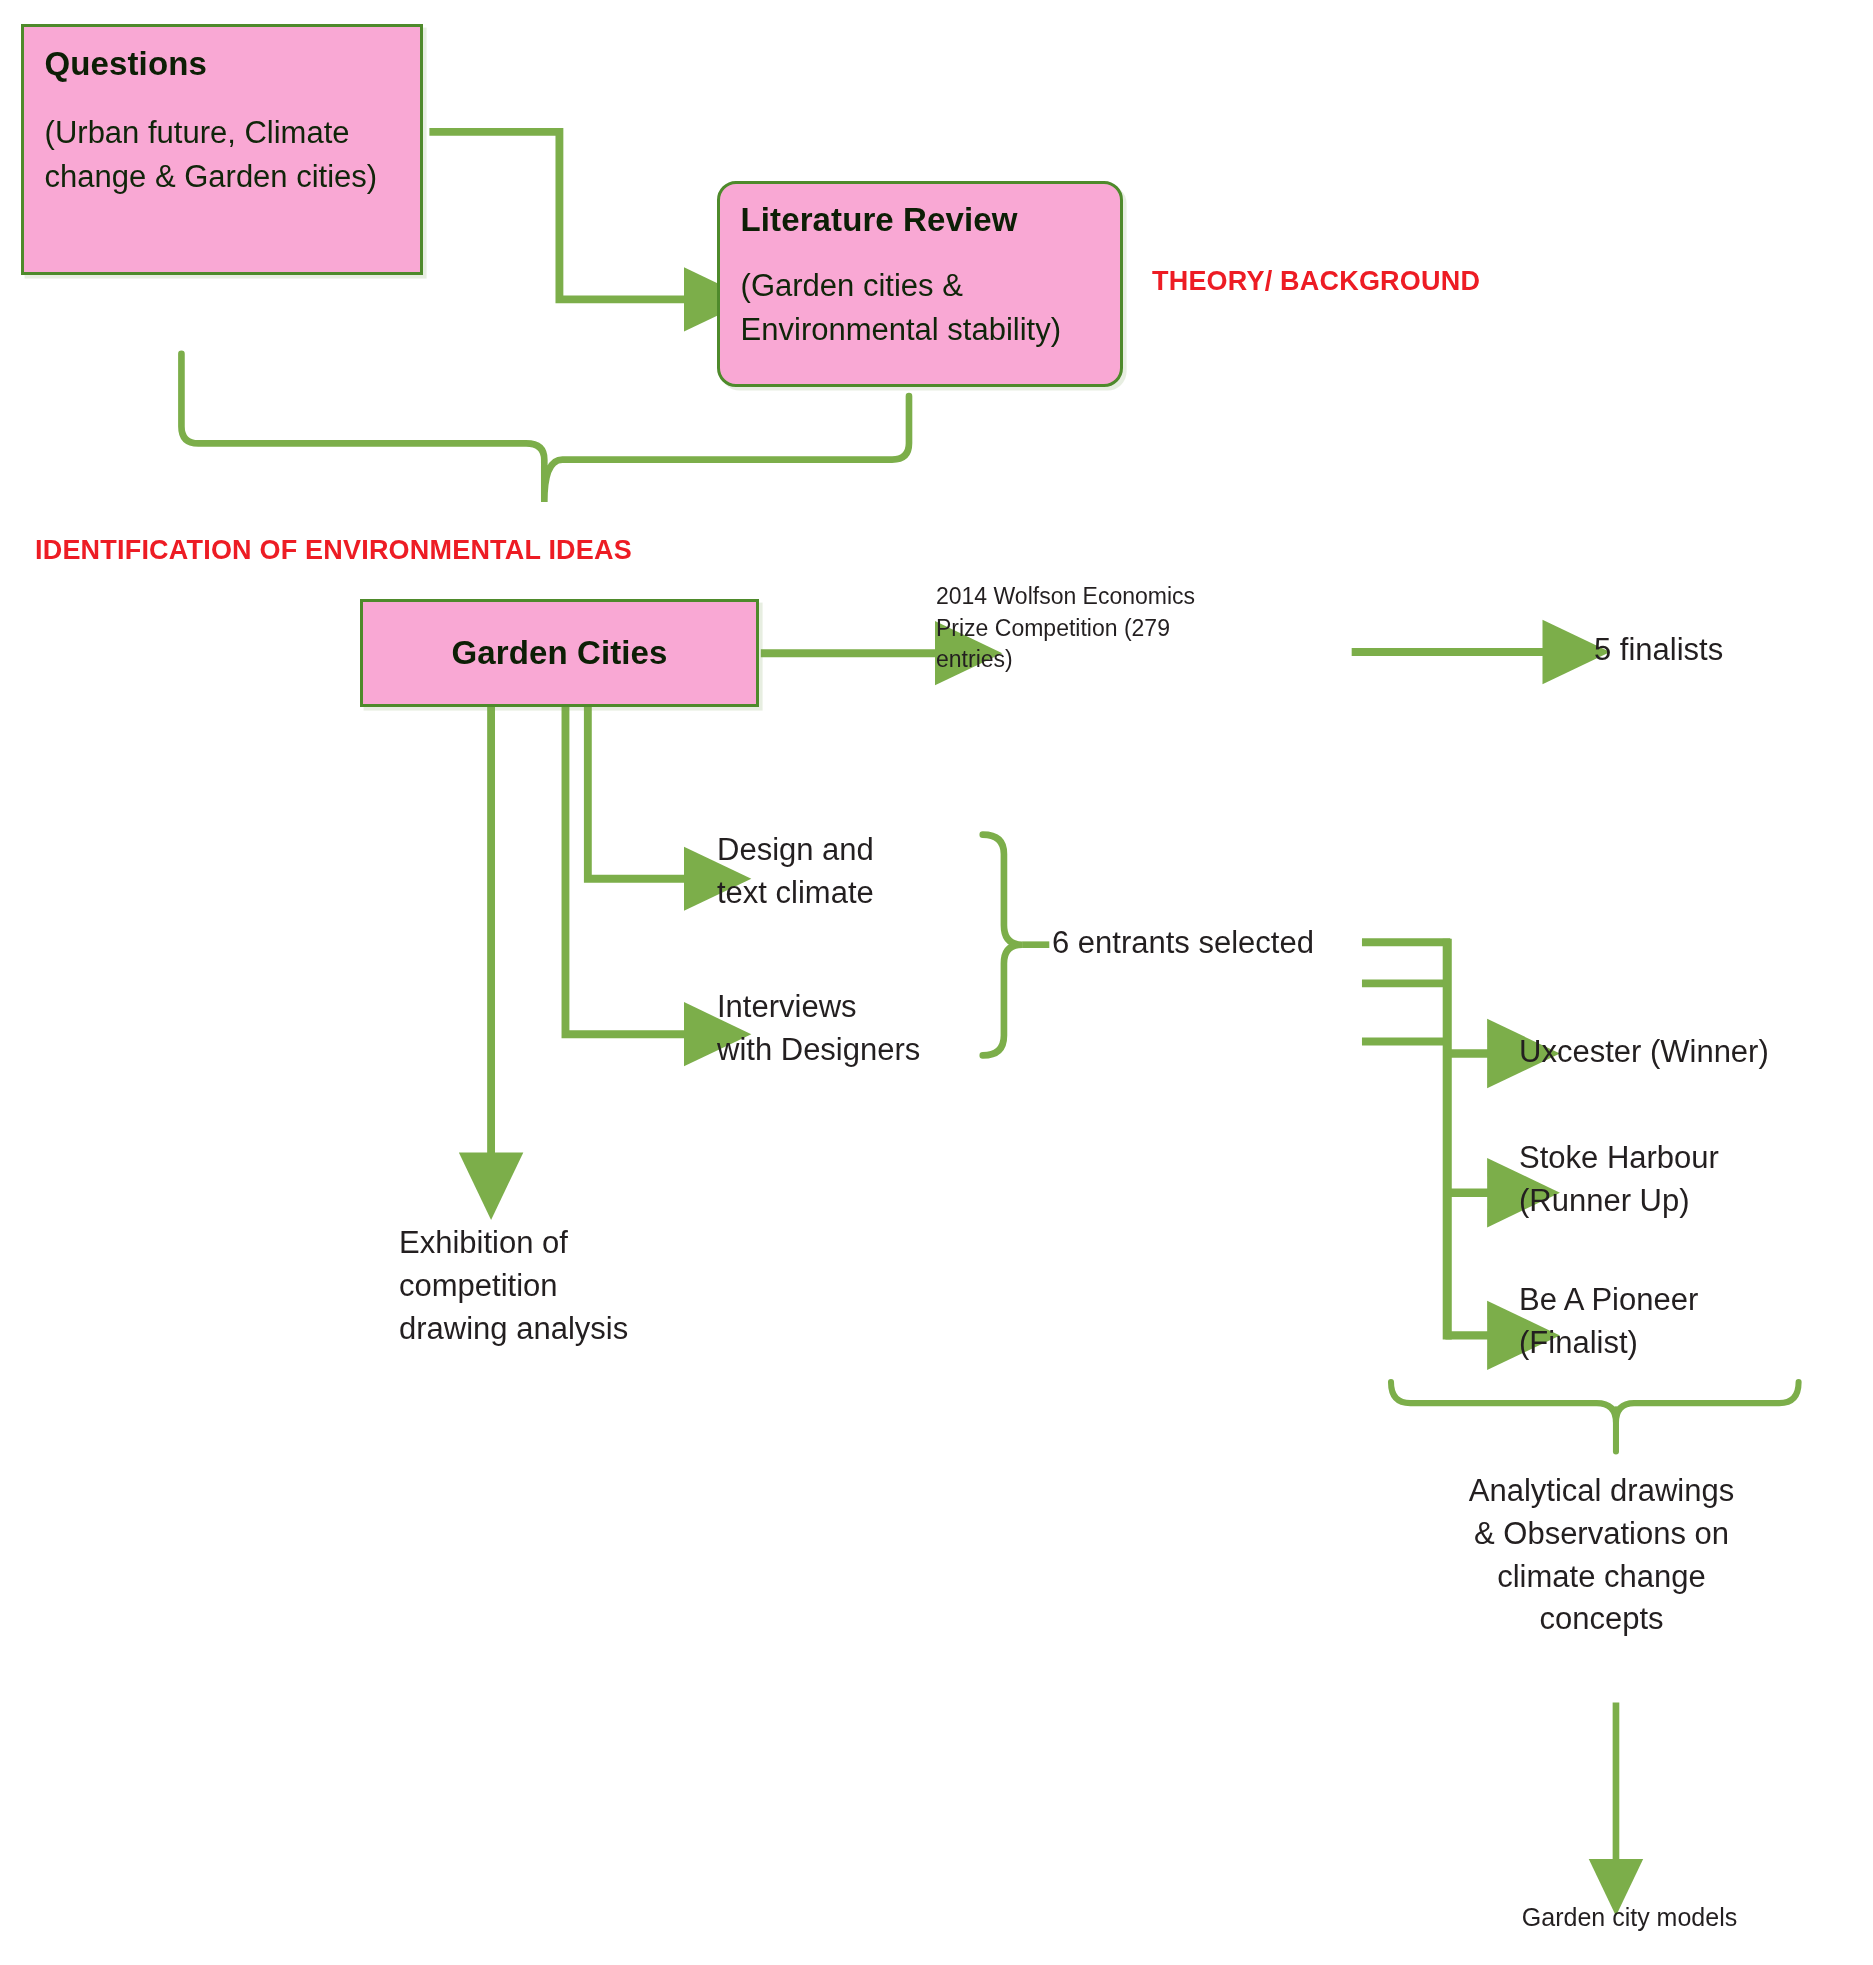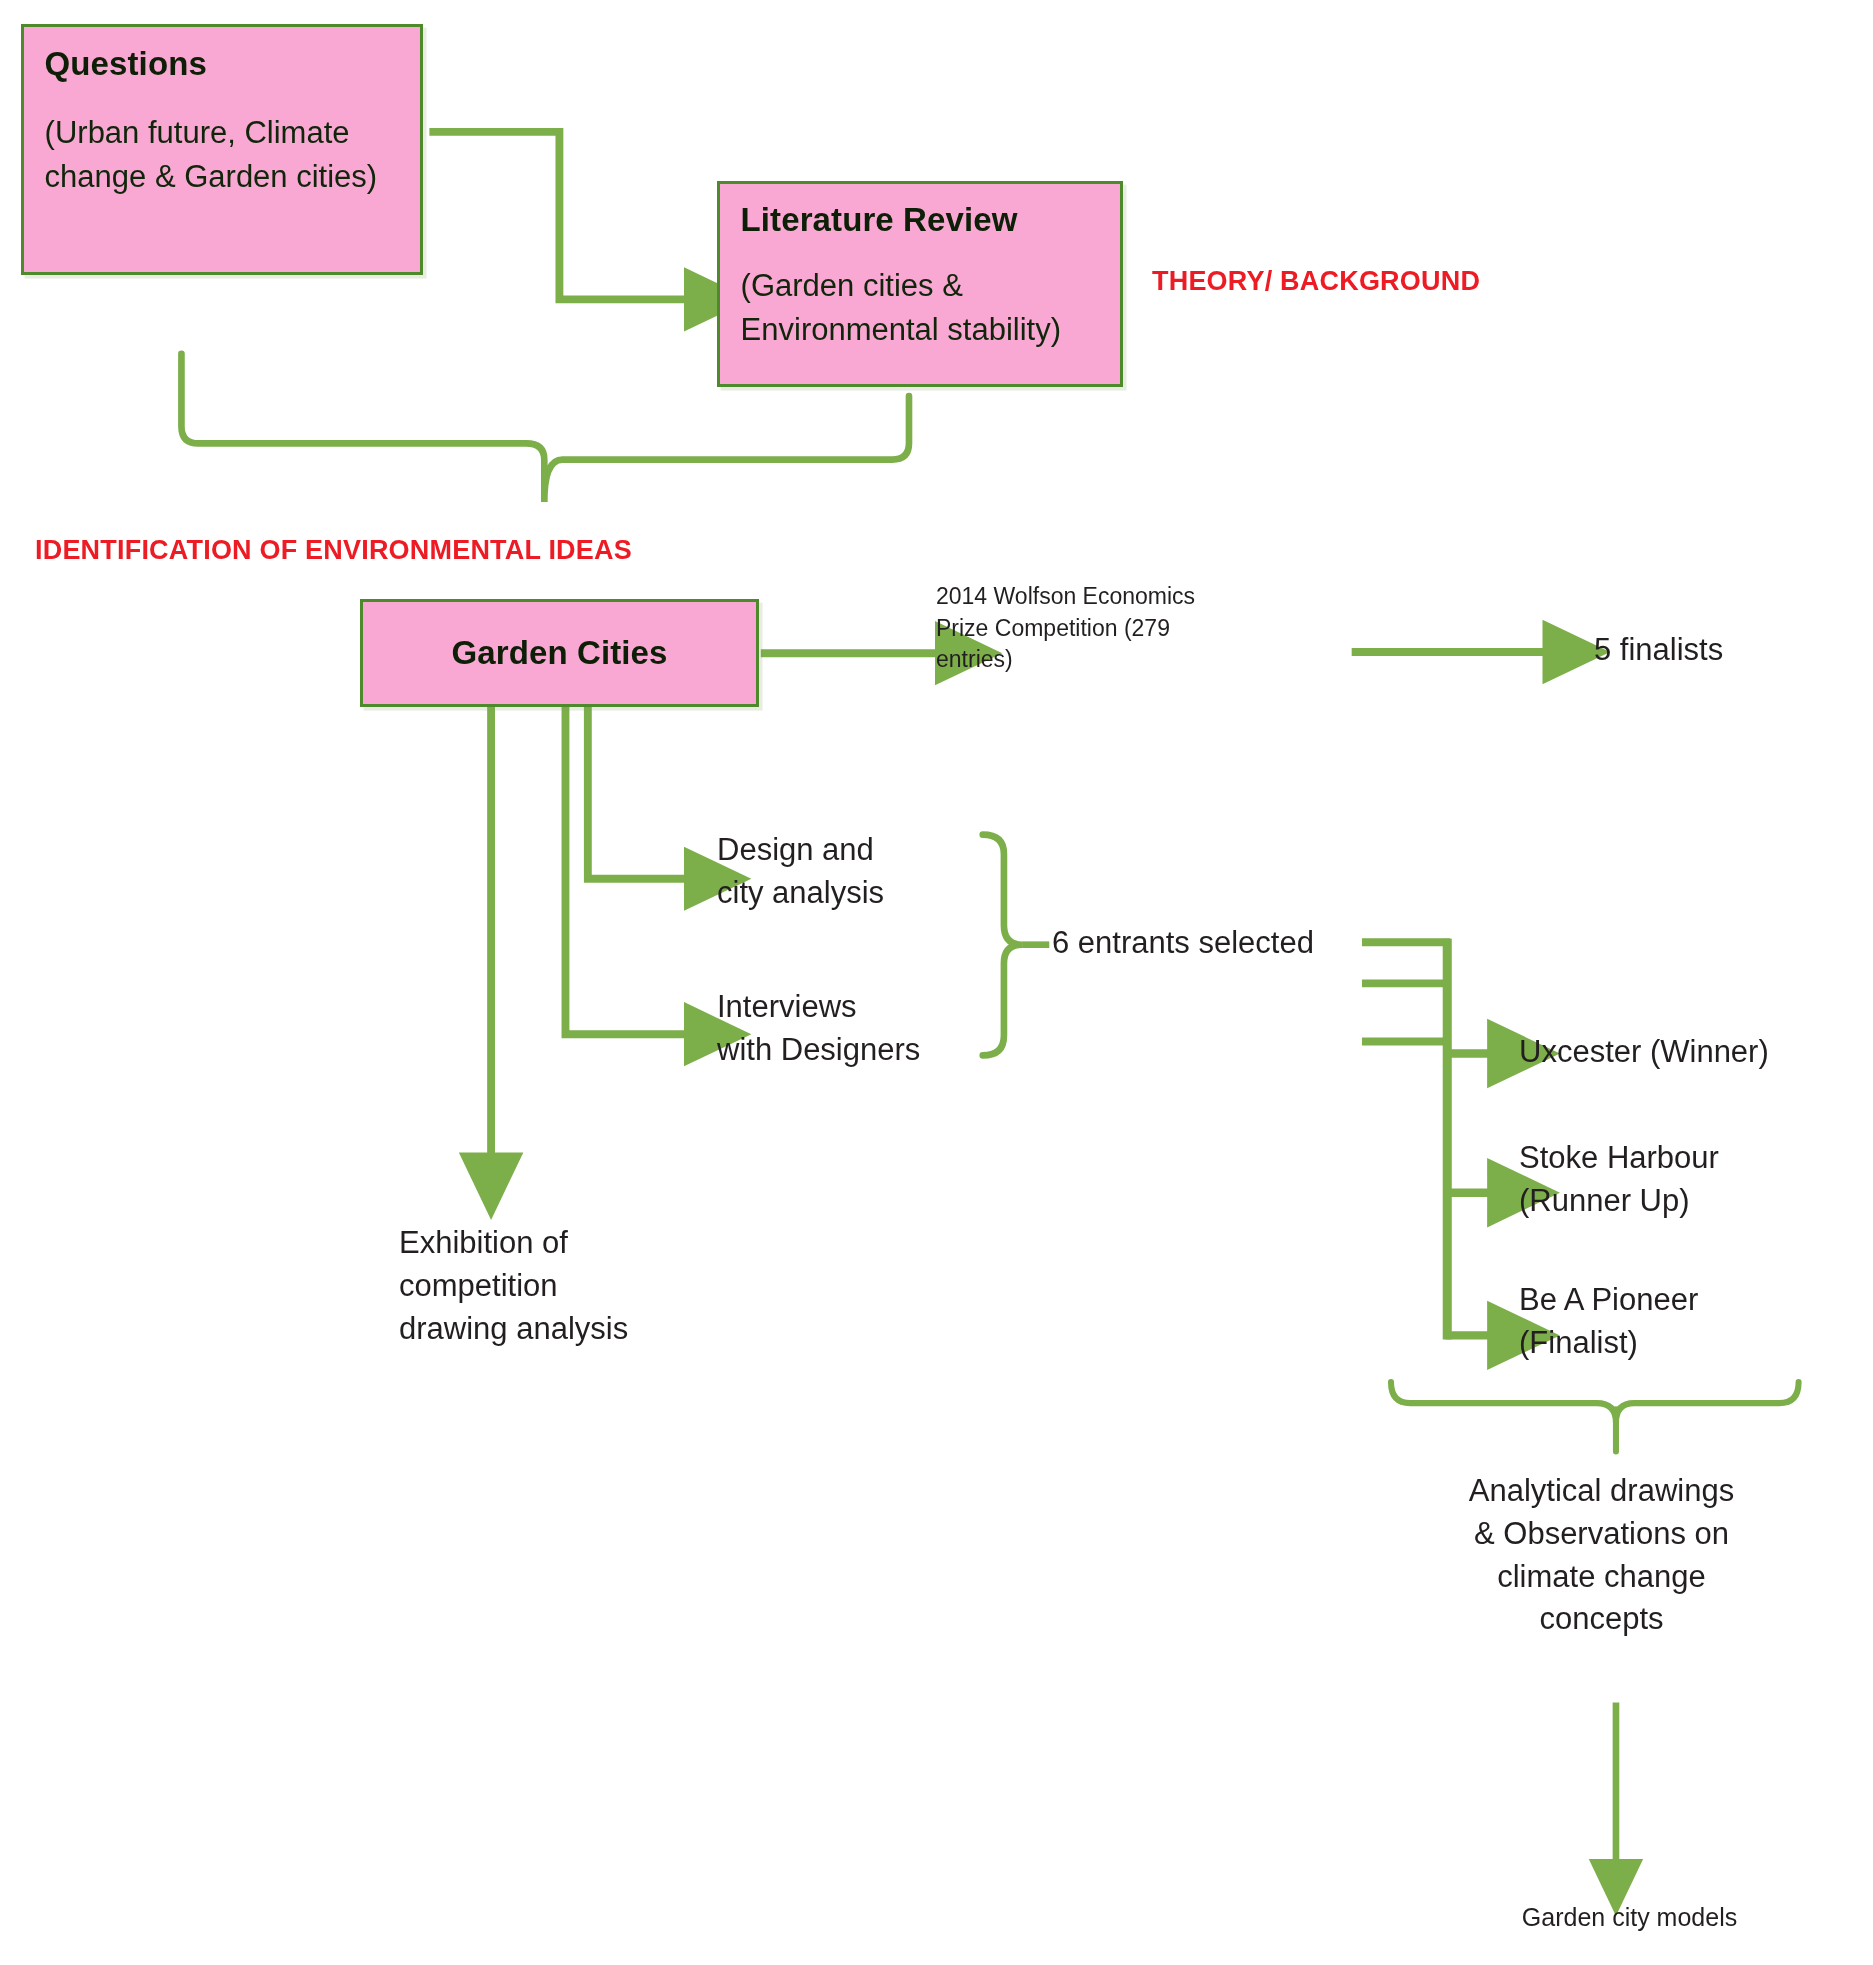--- a/index.html
+++ b/index.html
@@ -46,21 +46,21 @@
     position:absolute;
     color:#ed1c24;
     font-weight:bold;
     letter-spacing:0.2px;
   }
   
   #box-questions{ left:21px; top:24px; width:402px; height:251px; padding:18px 20.6px; }
   #box-questions .ttl{ font-size:33px; margin-bottom:28px; }
   #box-questions .sub{ font-size:31px; line-height:1.42; }
 
-  #box-literature{ left:717px; top:181px; width:406px; height:206px; padding:17px 20.6px; }
+  #box-literature{ left:717px; top:181px; width:406px; height:206px; padding:17px 20.6px;border-radius:19px; }
   #box-literature .ttl{ font-size:33px; margin-bottom:25.4px; }
   #box-literature .sub{ font-size:31px; line-height:1.42; }
 
   #box-gardencities{ left:360px; top:599px; width:399px; height:108px; display:flex; align-items:center; justify-content:center;}
   #box-gardencities .ttl{ font-size:33px; }
 </style>
 </head>
 <body>
 
 <div id="canvas">
@@ -171,21 +171,21 @@
 
   <div class="redlbl" style="left:35px; top:535px; font-size:27px;">IDENTIFICATION OF ENVIRONMENTAL IDEAS</div>
 
   <div class="lbl" style="left:936px; top:581px; width:423px; font-size:23px;">2014 Wolfson Economics
 Prize Competition (279
 entries)</div>
 
   <div class="lbl" style="left:1594px; top:629px; width:315px; font-size:31px;">5 finalists</div>
 
   <div class="lbl" style="left:717px; top:829px; width:302px; font-size:31px;">Design and
-city analysis</div>
+text climate</div>
 
   <div class="lbl" style="left:717px; top:986px; width:315px; font-size:31px;">Interviews
 with Designers</div>
 
   <div class="lbl" style="left:1052px; top:922px; width:375px; font-size:31px;">6 entrants selected</div>
 
   <div class="lbl" style="left:399px; top:1222px; width:375px; font-size:31px;">Exhibition of
 competition
 drawing analysis</div>
 

